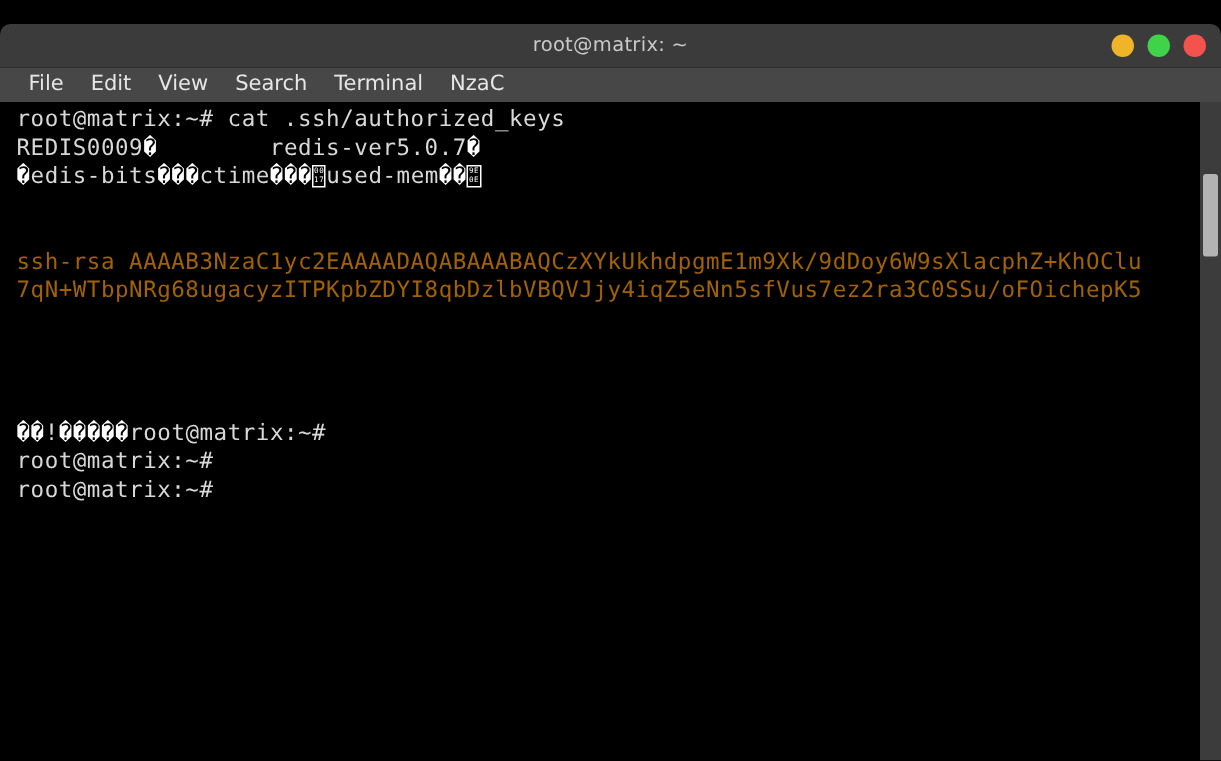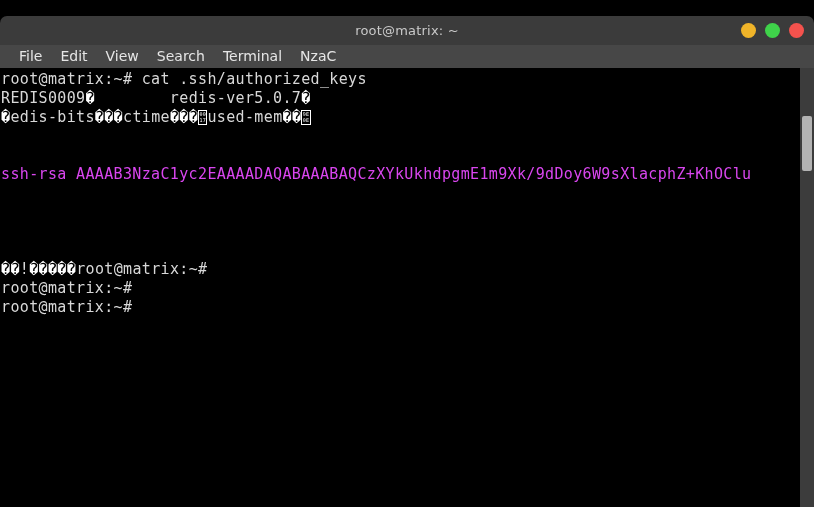--- a/index.html
+++ b/index.html
@@ -82,35 +82,35 @@
   .term-wrap {
     flex: 1 1 auto;
     display: flex;
     background: #000000;
     position: relative;
     overflow: hidden;
   }
   .term {
     flex: 1 1 auto;
     background: #000000;
-    padding: 2px 0 0 1px;
+    padding: 2px 0 0 11px;
     overflow: hidden;
     position: relative;
   }
   .line {
     font-family: "DejaVu Sans Mono", monospace;
     font-size: 15px;
     line-height: 19px;
     color: #d8d8d8;
     white-space: pre;
     letter-spacing: 0.35px;
     height: 19px;
   }
   .line.blank { color: transparent; }
-  .bright { color: #d946ef; }
+  .bright { color: #a16207; }
 
   
   .repl {
     display: inline-block;
     width: 9.4px;
     text-align: center;
     color: #ffffff;
     font-size: 15px;
     line-height: 19px;
     vertical-align: top;
@@ -186,20 +186,21 @@
 
       <div class="line"><span>REDIS0009</span><span class="repl">�</span><span>        redis-ver5.0.7</span><span class="repl">�</span></div>
 
       <div class="line"><span class="repl">�</span><span>edis-bits</span><span class="repl">�</span><span class="repl">�</span><span class="repl">�</span><span>ctime</span><span class="repl">�</span><span class="repl">�</span><span class="repl">�</span><span class="hexbox"><i class="t">00</i><i class="b">17</i></span><span>used-mem</span><span class="repl">�</span><span class="repl">�</span><span class="hexbox"><i class="t">9E</i><i class="b">0E</i></span></div>
 
 
       <div class="line blank">&nbsp;</div>
       <div class="line blank">&nbsp;</div>
 
       <div class="line bright">ssh-rsa AAAAB3NzaC1yc2EAAAADAQABAAABAQCzXYkUkhdpgmE1m9Xk/9dDoy6W9sXlacphZ+KhOClu</div>
+      <div class="line bright">7qN+WTbpNRg68ugacyzITPKpbZDYI8qbDzlbVBQVJjy4iqZ5eNn5sfVus7ez2ra3C0SSu/oFOichepK5</div>
 
       <div class="line blank">&nbsp;</div>
       <div class="line blank">&nbsp;</div>
       <div class="line blank">&nbsp;</div>
       <div class="line blank">&nbsp;</div>
 
       <div class="line"><span class="repl">�</span><span class="repl">�</span><span>!</span><span class="repl">�</span><span class="repl">�</span><span class="repl">�</span><span class="repl">�</span><span class="repl">�</span><span>root@matrix:~#</span></div>
 
       <div class="line">root@matrix:~#</div>
       <div class="line">root@matrix:~#</div>

